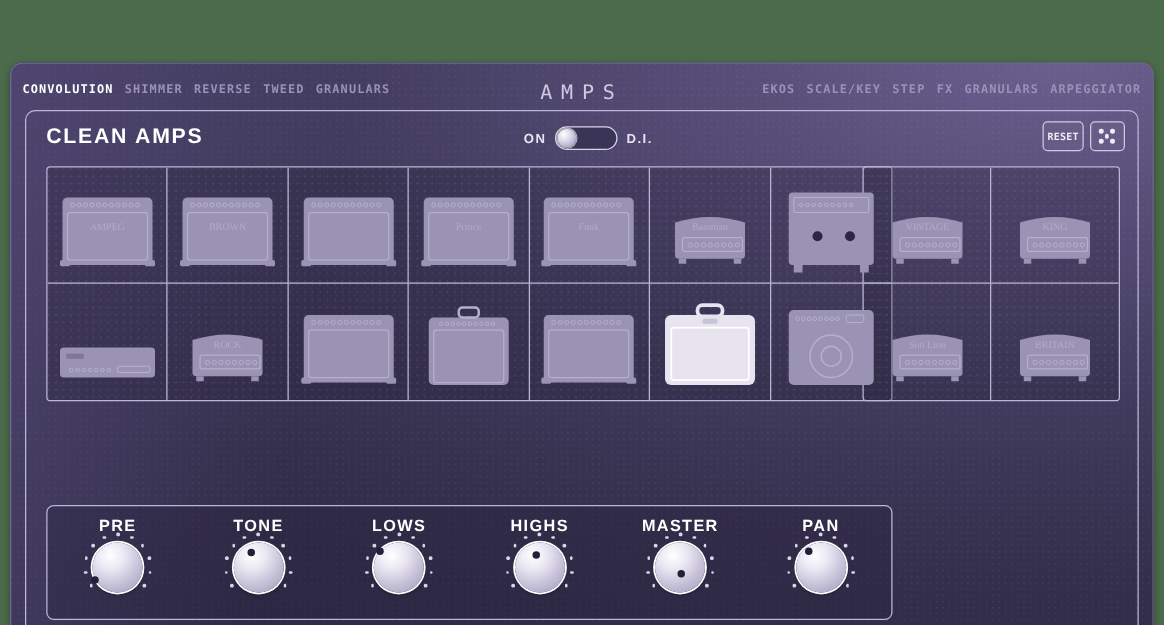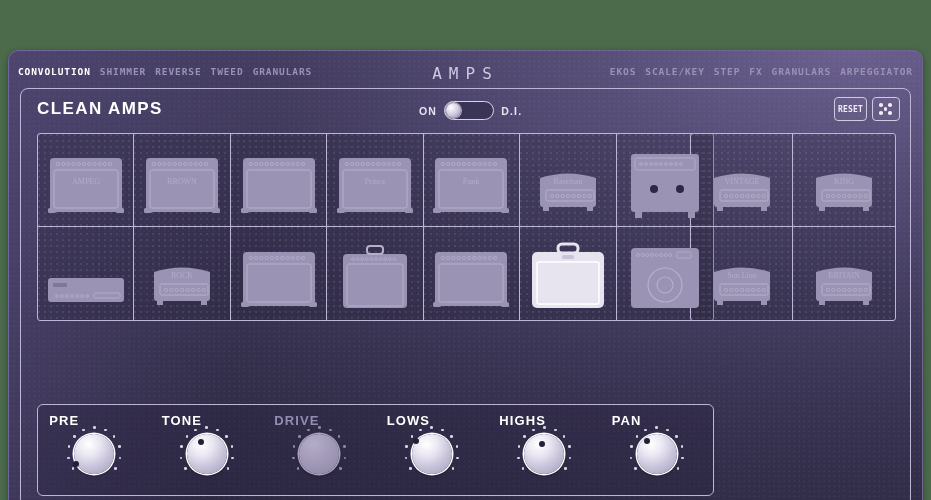--- a/index.html
+++ b/index.html
@@ -133,21 +133,21 @@
   .amp{position:relative;z-index:2;}
   .amp svg{display:block;}
 
   
   .knobpanel{
     position:absolute;left:16px;bottom:10px;width:677px;height:92px;
     border:1px solid #bdb6d6;border-radius:6px;box-sizing:border-box;
     display:flex;align-items:center;justify-content:space-around;
     background:rgba(40,35,62,.35);
   }
-  .knobcell{width:90px;text-align:left;position:relative;cursor:pointer;}
+  .knobcell{width:90px;text-align:center;position:relative;cursor:pointer;}
   .knob-label{
     font-size:13px;letter-spacing:1.1px;color:#ffffff;font-weight:600;margin-bottom:4px;
   }
   .knob-label.dim{color:#948cb2;}
   .knobbox{position:relative;width:62px;height:56px;margin:0 auto;}
   .knobdial{
     position:absolute;left:11px;top:2px;width:40px;height:40px;border-radius:50%;
     background:radial-gradient(circle at 36% 26%, #ffffff 0%, #e9e6f2 30%, #c9c4da 58%, #9f99b9 100%);
     box-shadow:0 0 0 1.5px #ffffff, 0 2px 3px rgba(0,0,0,.35);
   }
@@ -630,37 +630,20 @@
               <div class="tickdot" style="left: 40.6881px; top: -2.864px;"></div>
               <div class="tickdot" style="left: 49.6172px; top: 3.98752px;"></div>
               <div class="tickdot" style="left: 54.8141px; top: 13.9707px;"></div>
               <div class="tickdot" style="left: 55.305px; top: 25.2149px;"></div>
               <div class="tickdot" style="left: 50.998px; top: 35.613px;"></div>
               <div class="knobdial"></div>
               <div class="knobind" style="left: 22.494px; top: 7.218px;"></div>
             </div>
           </div>
           <div class="knobcell">
-            <div class="knob-label dim">DRIVE</div>
-            <div class="knobbox">
-              <div class="tickdot dim" style="left: 8.40205px; top: 35.613px;"></div>
-              <div class="tickdot dim" style="left: 4.095px; top: 25.2149px;"></div>
-              <div class="tickdot dim" style="left: 4.58593px; top: 13.9707px;"></div>
-              <div class="tickdot dim" style="left: 9.78284px; top: 3.98752px;"></div>
-              <div class="tickdot dim" style="left: 18.7119px; top: -2.864px;"></div>
-              <div class="tickdot dim" style="left: 29.7px; top: -5.3px;"></div>
-              <div class="tickdot dim" style="left: 40.6881px; top: -2.864px;"></div>
-              <div class="tickdot dim" style="left: 49.6172px; top: 3.98752px;"></div>
-              <div class="tickdot dim" style="left: 54.8141px; top: 13.9707px;"></div>
-              <div class="tickdot dim" style="left: 55.305px; top: 25.2149px;"></div>
-              <div class="tickdot dim" style="left: 50.998px; top: 35.613px;"></div>
-              <div class="knobdial dim"></div>
-            </div>
-          </div>
-          <div class="knobcell">
             <div class="knob-label">LOWS</div>
             <div class="knobbox">
               <div class="tickdot" style="left: 8.40205px; top: 35.613px;"></div>
               <div class="tickdot" style="left: 4.095px; top: 25.2149px;"></div>
               <div class="tickdot" style="left: 4.58593px; top: 13.9707px;"></div>
               <div class="tickdot" style="left: 9.78284px; top: 3.98752px;"></div>
               <div class="tickdot" style="left: 18.7119px; top: -2.864px;"></div>
               <div class="tickdot" style="left: 29.7px; top: -5.3px;"></div>
               <div class="tickdot" style="left: 40.6881px; top: -2.864px;"></div>
               <div class="tickdot" style="left: 49.6172px; top: 3.98752px;"></div>
@@ -683,20 +666,38 @@
               <div class="tickdot" style="left: 40.6881px; top: -2.864px;"></div>
               <div class="tickdot" style="left: 49.6172px; top: 3.98752px;"></div>
               <div class="tickdot" style="left: 54.8141px; top: 13.9707px;"></div>
               <div class="tickdot" style="left: 55.305px; top: 25.2149px;"></div>
               <div class="tickdot" style="left: 50.998px; top: 35.613px;"></div>
               <div class="knobdial"></div>
               <div class="knobind" style="left: 25.3562px; top: 9.04142px;"></div>
             </div>
           </div>
           <div class="knobcell">
+            <div class="knob-label">MASTER</div>
+            <div class="knobbox">
+              <div class="tickdot" style="left: 8.40205px; top: 35.613px;"></div>
+              <div class="tickdot" style="left: 4.095px; top: 25.2149px;"></div>
+              <div class="tickdot" style="left: 4.58593px; top: 13.9707px;"></div>
+              <div class="tickdot" style="left: 9.78284px; top: 3.98752px;"></div>
+              <div class="tickdot" style="left: 18.7119px; top: -2.864px;"></div>
+              <div class="tickdot" style="left: 29.7px; top: -5.3px;"></div>
+              <div class="tickdot" style="left: 40.6881px; top: -2.864px;"></div>
+              <div class="tickdot" style="left: 49.6172px; top: 3.98752px;"></div>
+              <div class="tickdot" style="left: 54.8141px; top: 13.9707px;"></div>
+              <div class="tickdot" style="left: 55.305px; top: 25.2149px;"></div>
+              <div class="tickdot" style="left: 50.998px; top: 35.613px;"></div>
+              <div class="knobdial"></div>
+              <div class="knobind" style="left: 28.782px; top: 24.494px;"></div>
+            </div>
+          </div>
+          <div class="knobcell">
             <div class="knob-label">PAN</div>
             <div class="knobbox">
               <div class="tickdot" style="left: 8.40205px; top: 35.613px;"></div>
               <div class="tickdot" style="left: 4.095px; top: 25.2149px;"></div>
               <div class="tickdot" style="left: 4.58593px; top: 13.9707px;"></div>
               <div class="tickdot" style="left: 9.78284px; top: 3.98752px;"></div>
               <div class="tickdot" style="left: 18.7119px; top: -2.864px;"></div>
               <div class="tickdot" style="left: 29.7px; top: -5.3px;"></div>
               <div class="tickdot" style="left: 40.6881px; top: -2.864px;"></div>
               <div class="tickdot" style="left: 49.6172px; top: 3.98752px;"></div>

